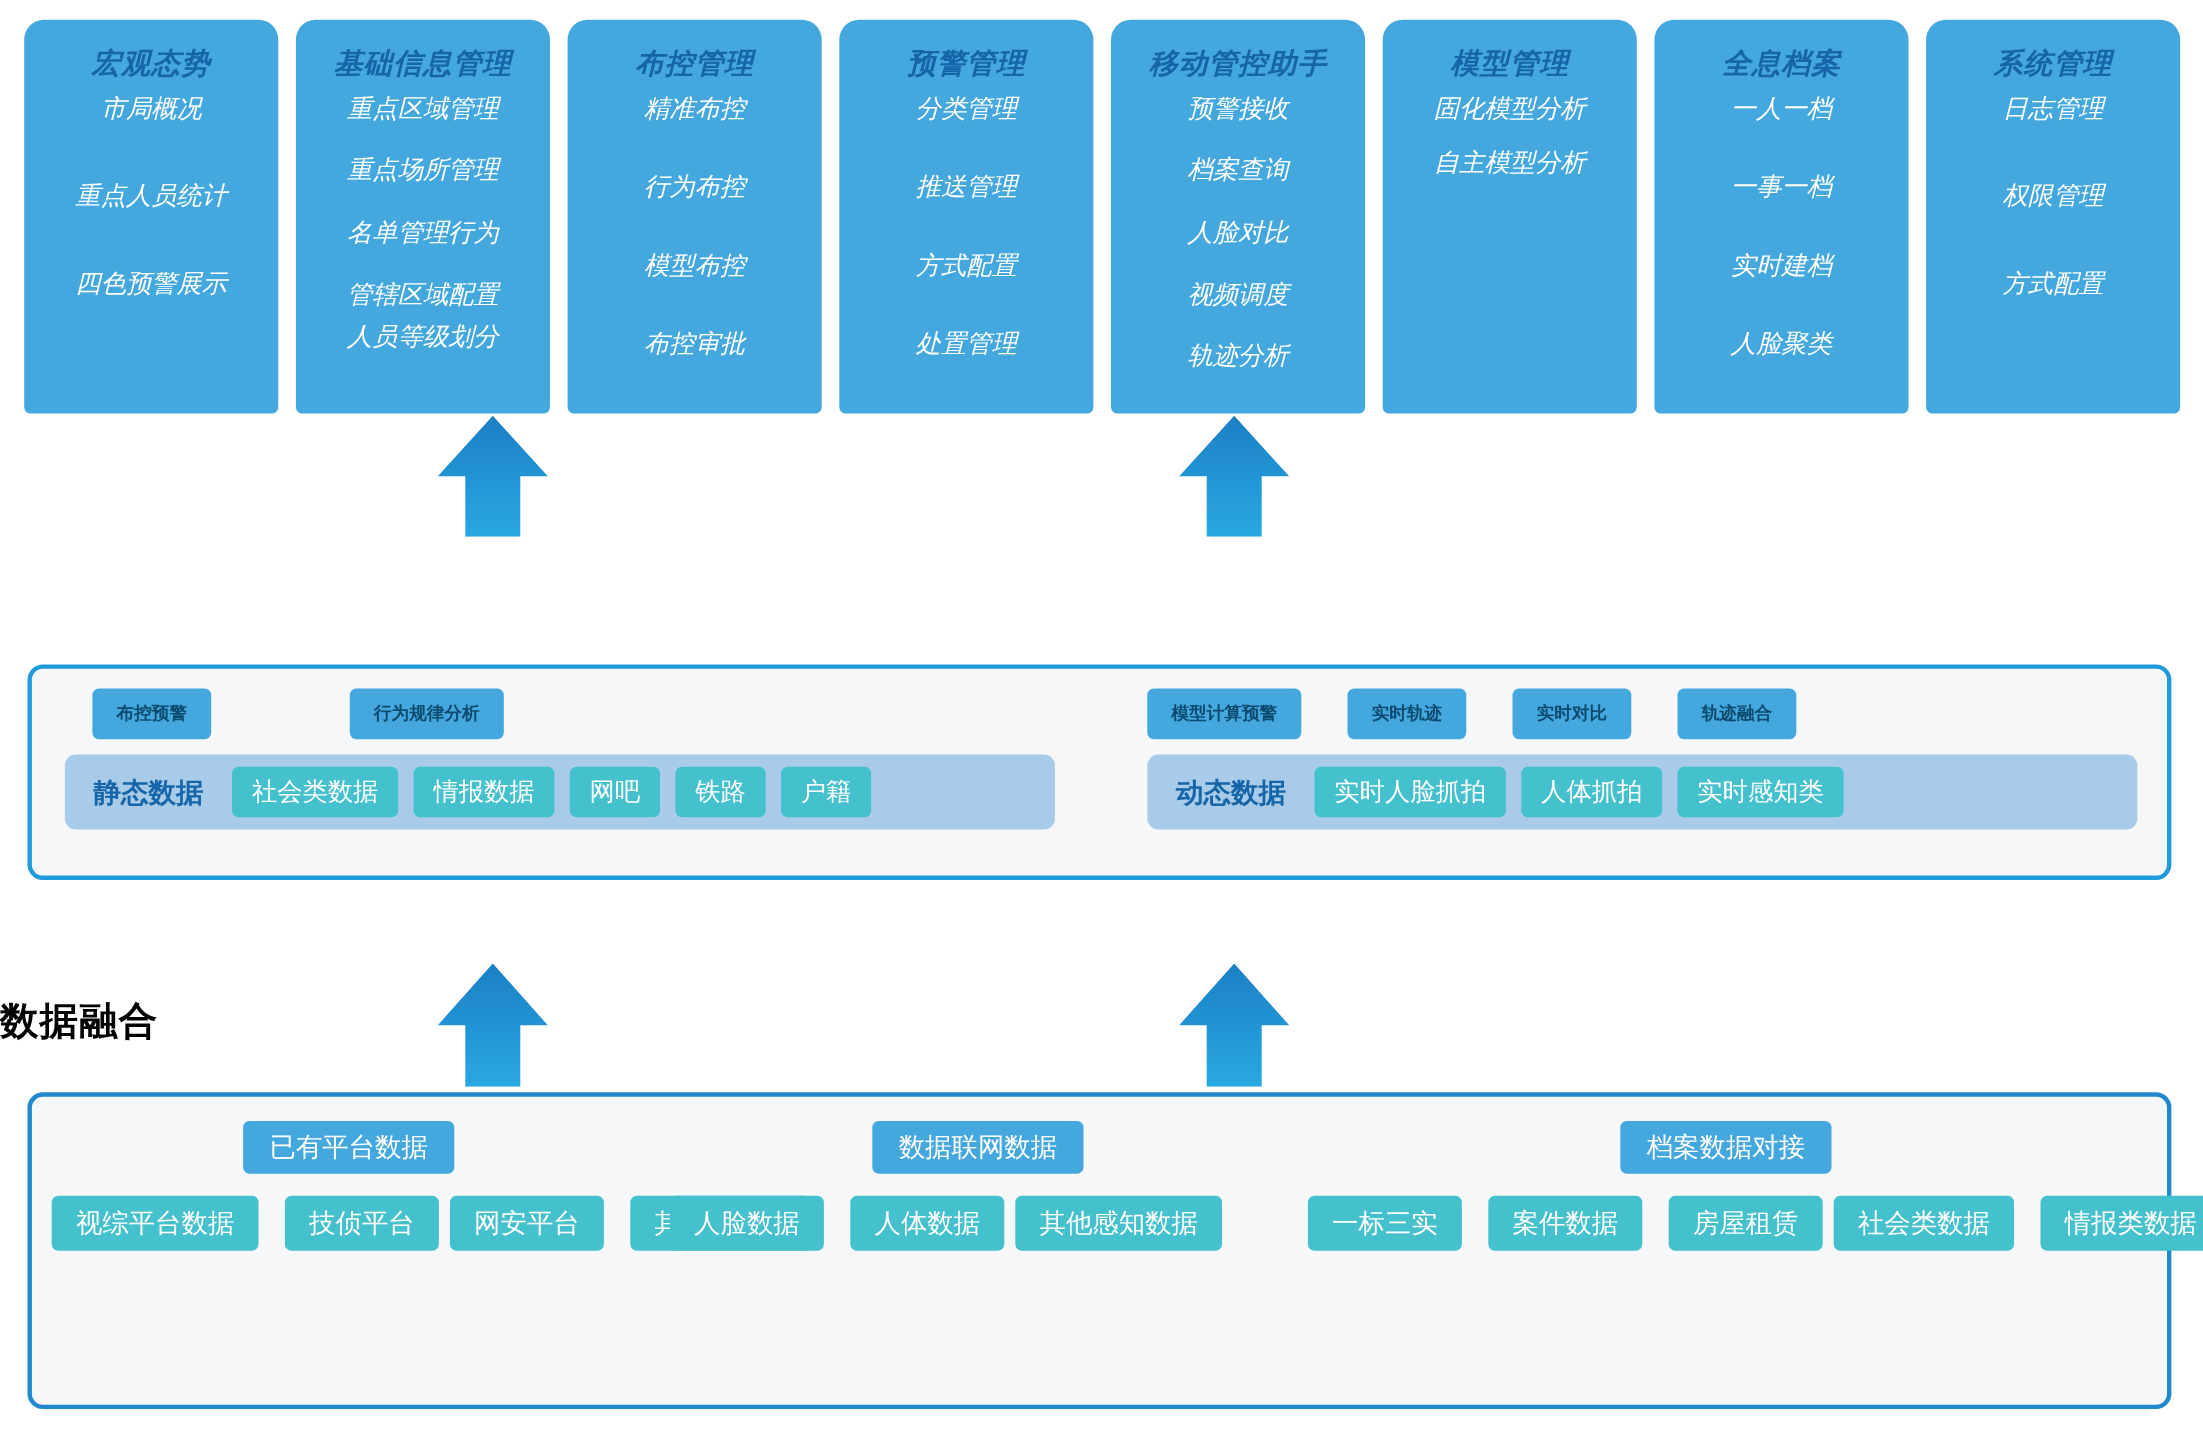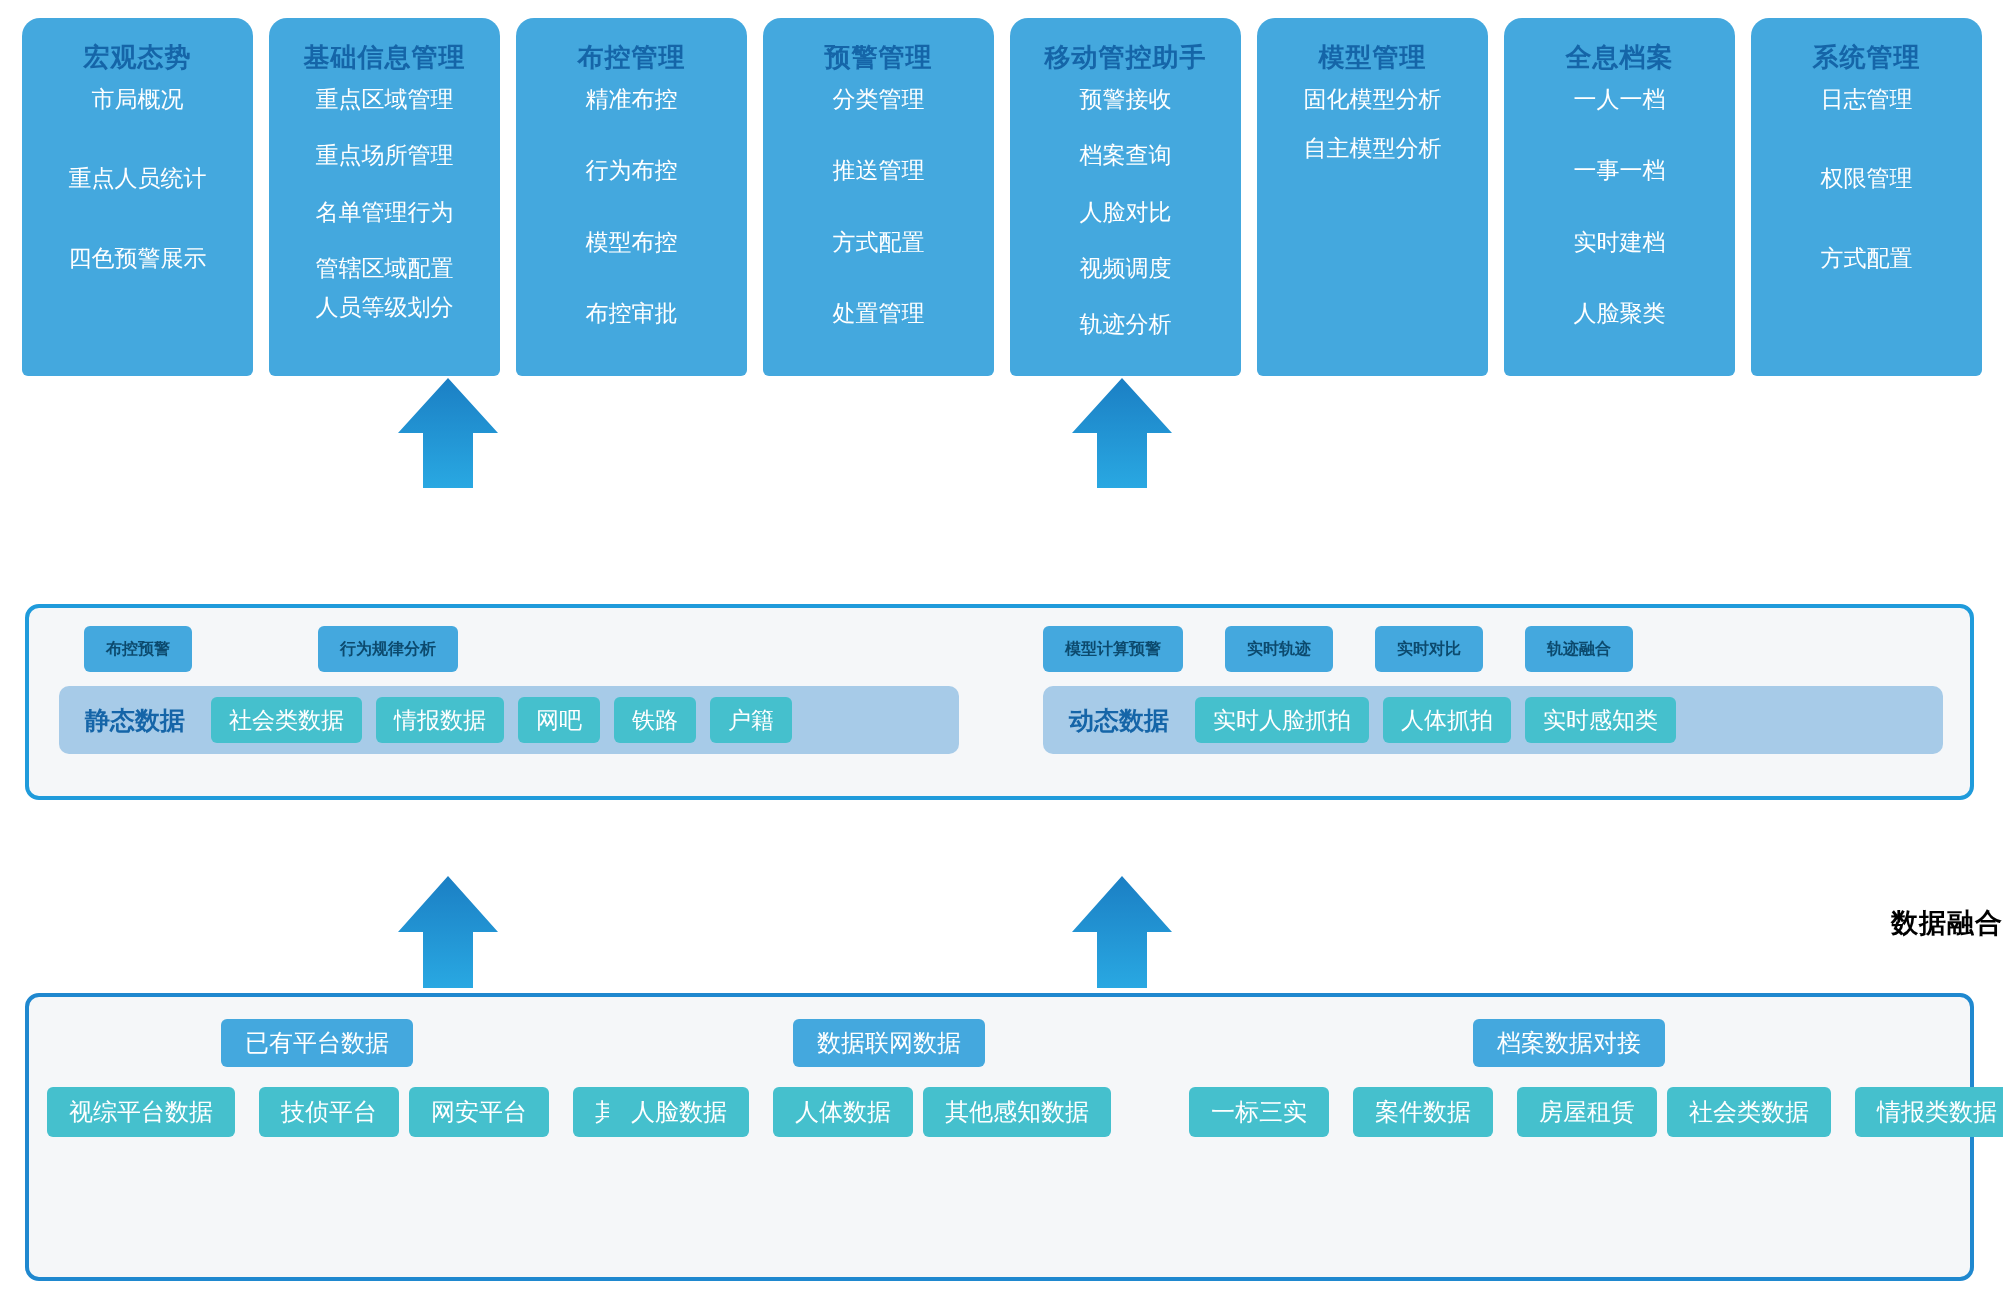--- a/index.html
+++ b/index.html
@@ -21,20 +21,21 @@
     gap: 16px;
   }
   .module-card {
     background: #44a8de;
     border-radius: 18px 18px 6px 6px;
     padding: 22px 6px 10px 6px;
     display: flex;
     flex-direction: column;
     align-items: center;
     color: #ffffff;
+    font-style: italic;
   }
   .module-title {
     font-size: 26px;
     font-weight: bold;
     color: #1565a8;
     letter-spacing: 1px;
     margin-bottom: 8px;
     white-space: nowrap;
   }
   .module-items {
@@ -118,22 +119,22 @@
     line-height: 46px;
     padding: 0 18px;
     white-space: nowrap;
   }
 
   
   #fusion-label {
     position: absolute;
     left: 0; top: 905px;
     width: 2003px;
-    text-align: right;
-    font-size: 27px;
+    text-align: left;
+    font-size: 35px;
     font-weight: bold;
     color: #000000;
     letter-spacing: 1px;
   }
 
   
   #bottom-band {
     position: absolute;
     left: 25px; top: 993px;
     width: 1949px; height: 288px;

